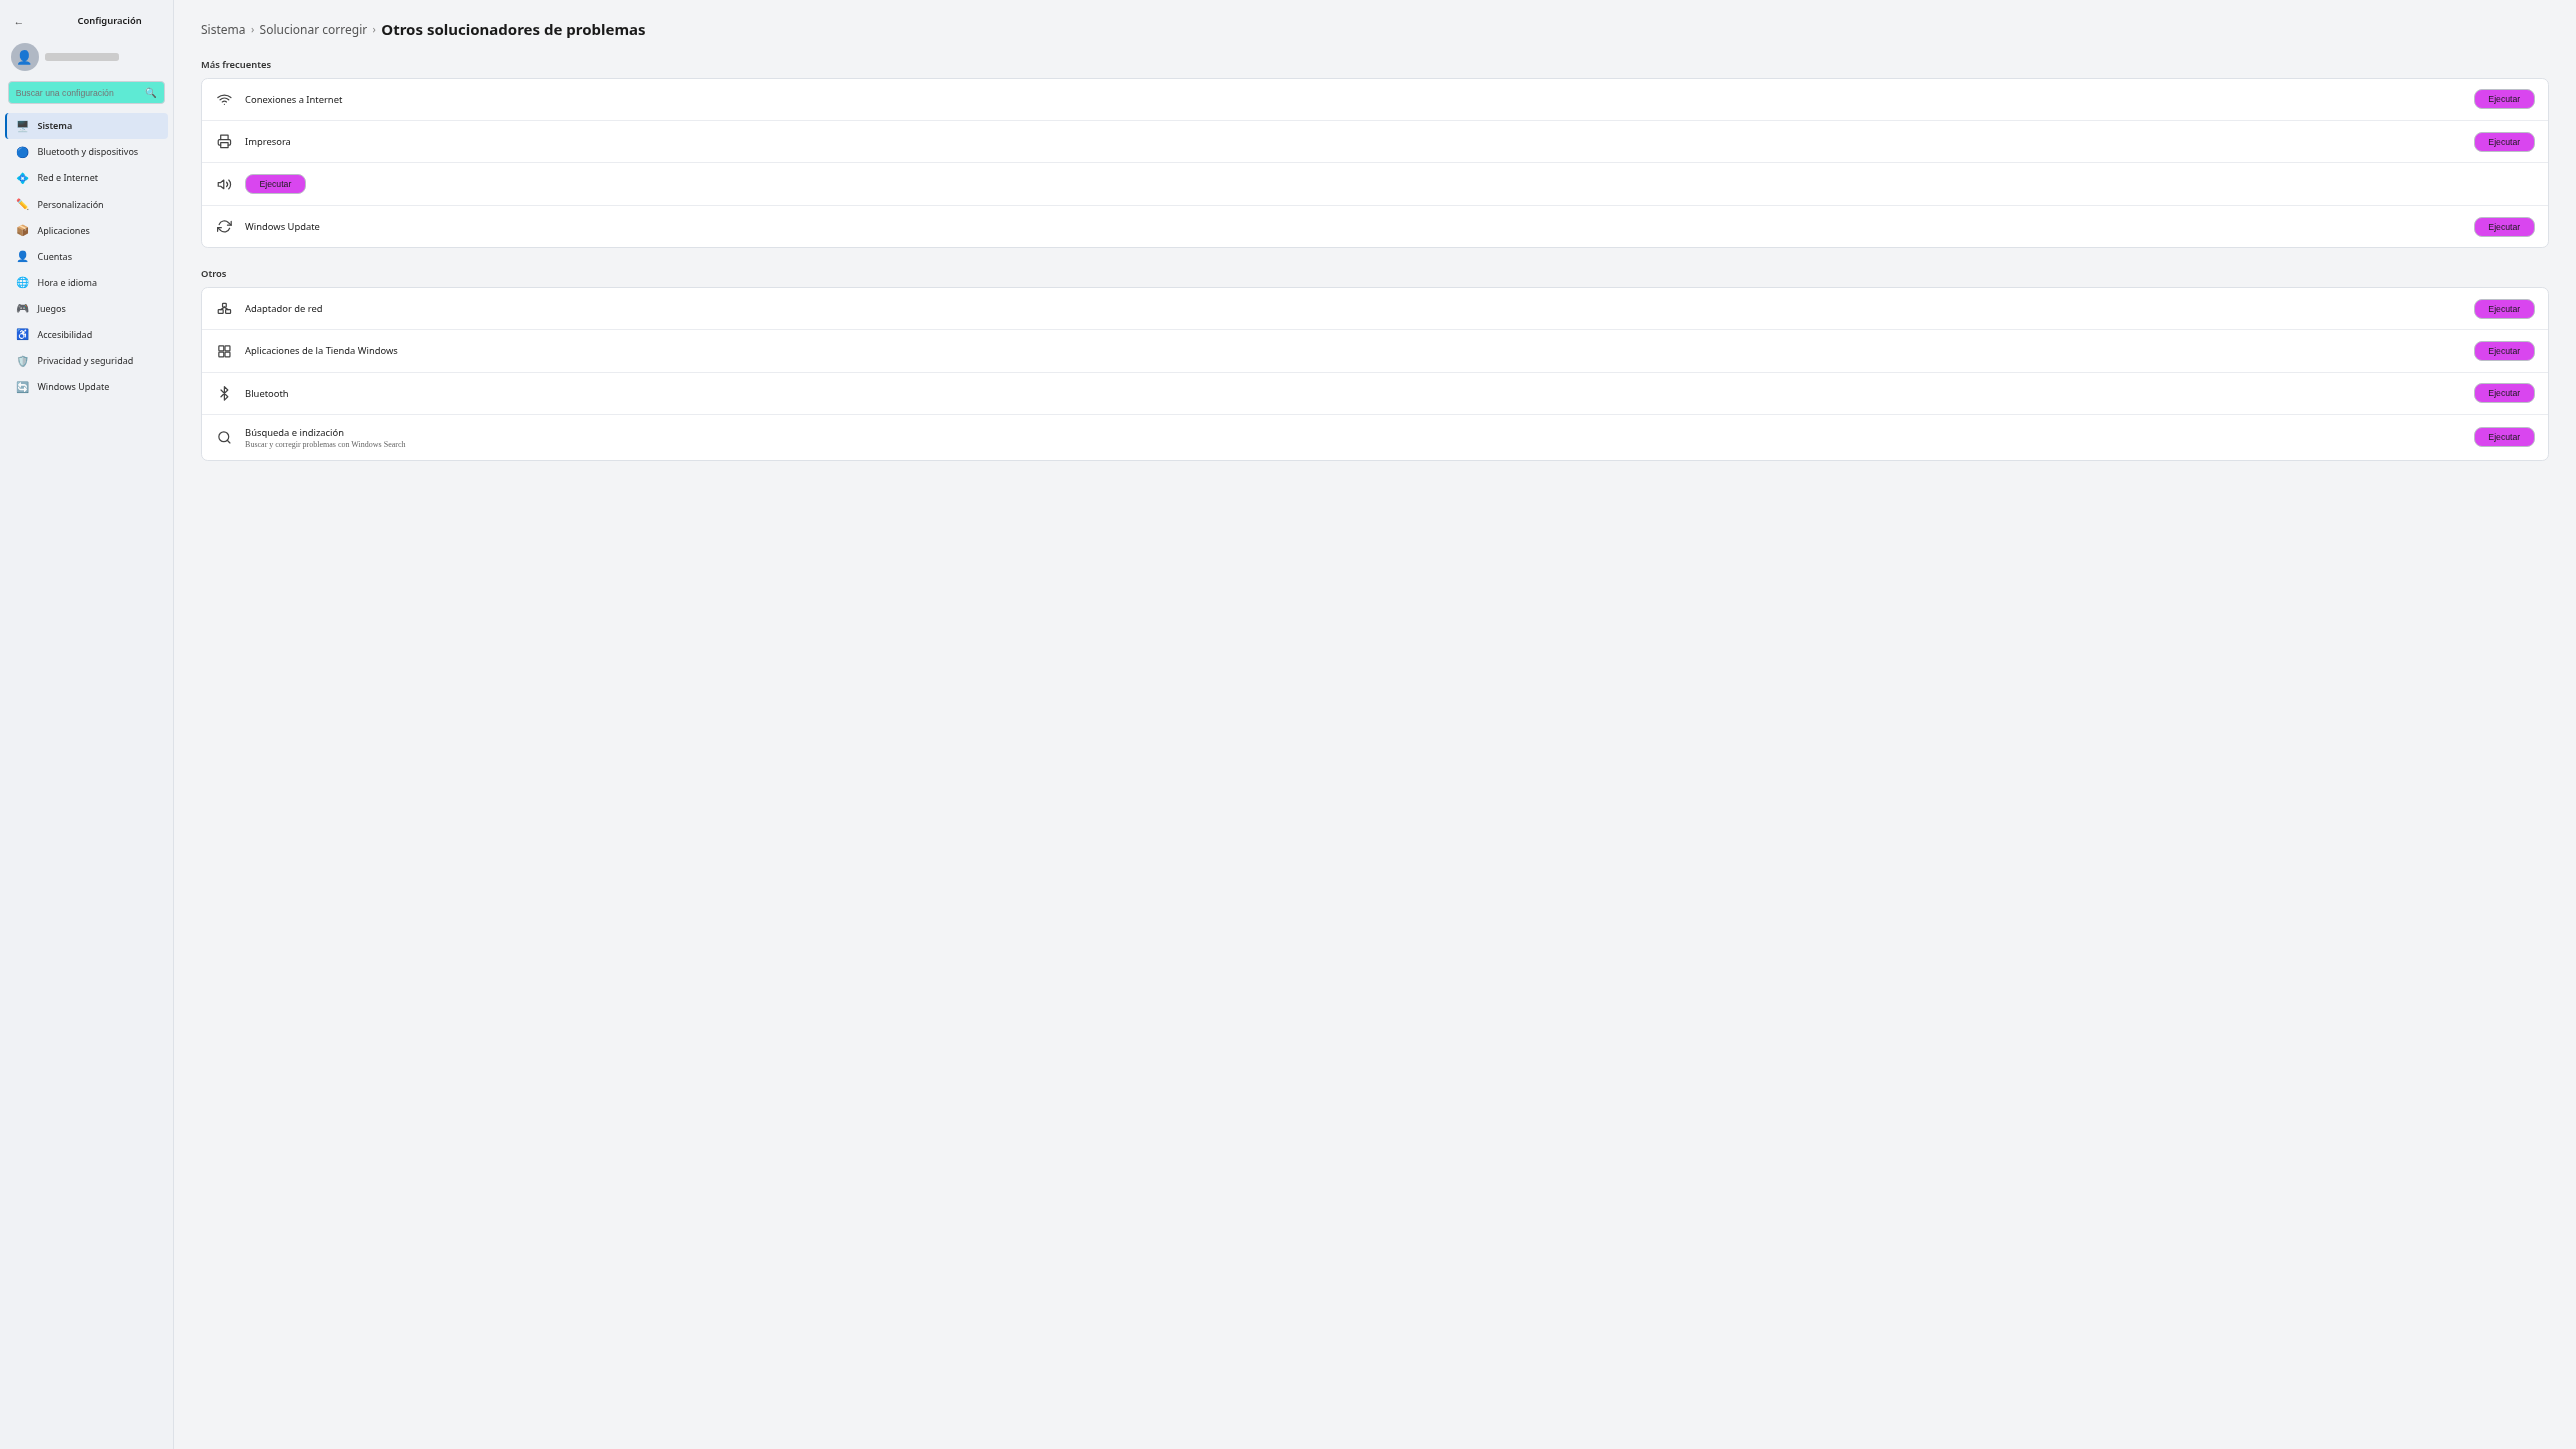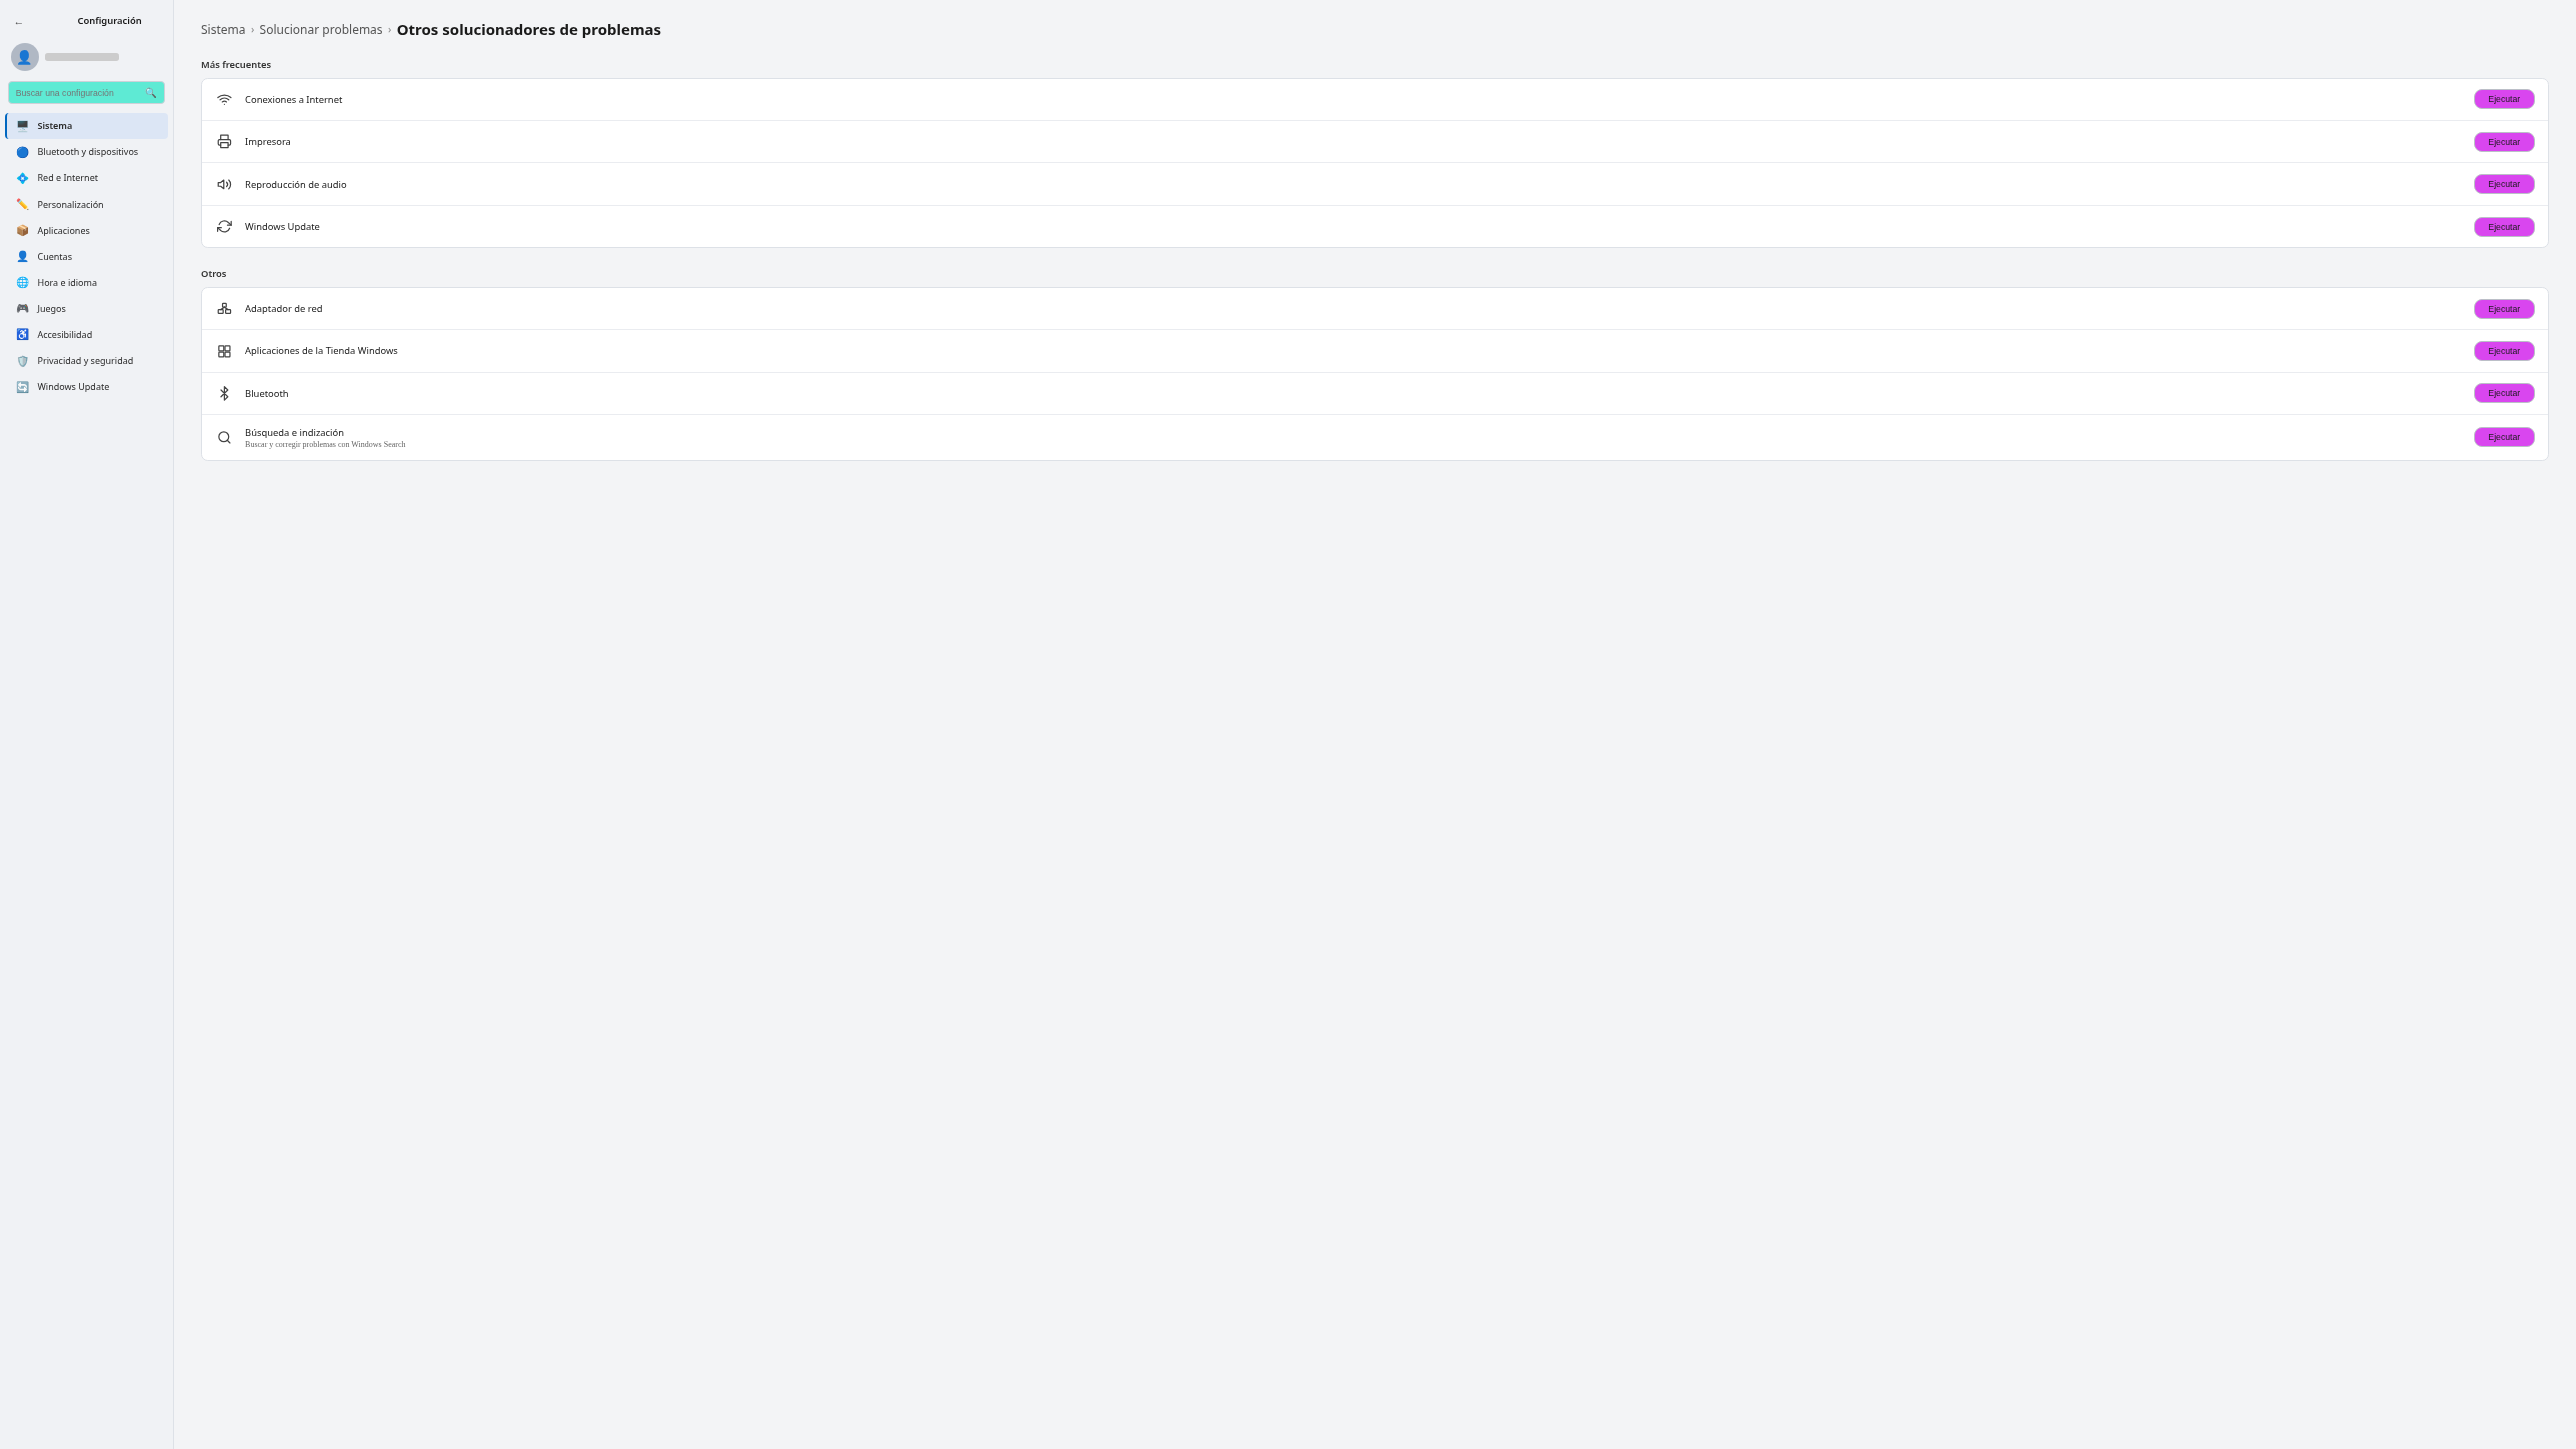--- a/index.html
+++ b/index.html
@@ -292,21 +292,21 @@
     <span class="nav-icon">🔄</span>
     <span>Windows Update</span>
   </div>
     </div>
 </nav>
 
 <main class="main">
   <div class="breadcrumb">
     <span class="crumb">Sistema</span>
     <span class="sep">›</span>
-    <span class="crumb">Solucionar problemas</span>
+    <span class="crumb">Solucionar corregir</span>
     <span class="sep">›</span>
     <span class="current">Otros solucionadores de problemas</span>
   </div>
 
   <div id="sections-container">
       <div class="section-label">Más frecuentes</div>
       <div class="troubleshooter-list">
         <div class="troubleshooter-item">
       <div class="item-icon">
             <svg width="14.8" height="14.8" viewBox="0 0 24 24" fill="none" stroke="#444" stroke-width="2" stroke-linecap="round" stroke-linejoin="round">
@@ -337,24 +337,20 @@
       <button class="run-btn">Ejecutar</button>
     </div>
         <div class="troubleshooter-item">
       <div class="item-icon">
             <svg width="14.8" height="14.8" viewBox="0 0 24 24" fill="none" stroke="#444" stroke-width="2" stroke-linecap="round" stroke-linejoin="round">
               <polygon points="11 5 6 9 2 9 2 15 6 15 11 19 11 5"></polygon>
               <path d="M19.07 4.93a10 10 0 0 1 0 14.14"></path>
               <path d="M15.54 8.46a5 5 0 0 1 0 7.07"></path>
             </svg>
           </div>
-      <div class="item-text">
-        <div class="item-name">Reproducción de audio</div>
-
-      </div>
       <button class="run-btn">Ejecutar</button>
     </div>
         <div class="troubleshooter-item">
       <div class="item-icon">
             <svg width="14.8" height="14.8" viewBox="0 0 24 24" fill="none" stroke="#444" stroke-width="2" stroke-linecap="round" stroke-linejoin="round">
               <polyline points="23 4 23 10 17 10"></polyline>
               <polyline points="1 20 1 14 7 14"></polyline>
               <path d="M3.51 9a9 9 0 0 1 14.85-3.36L23 10M1 14l4.64 4.36A9 9 0 0 0 20.49 15"></path>
             </svg>
           </div>

